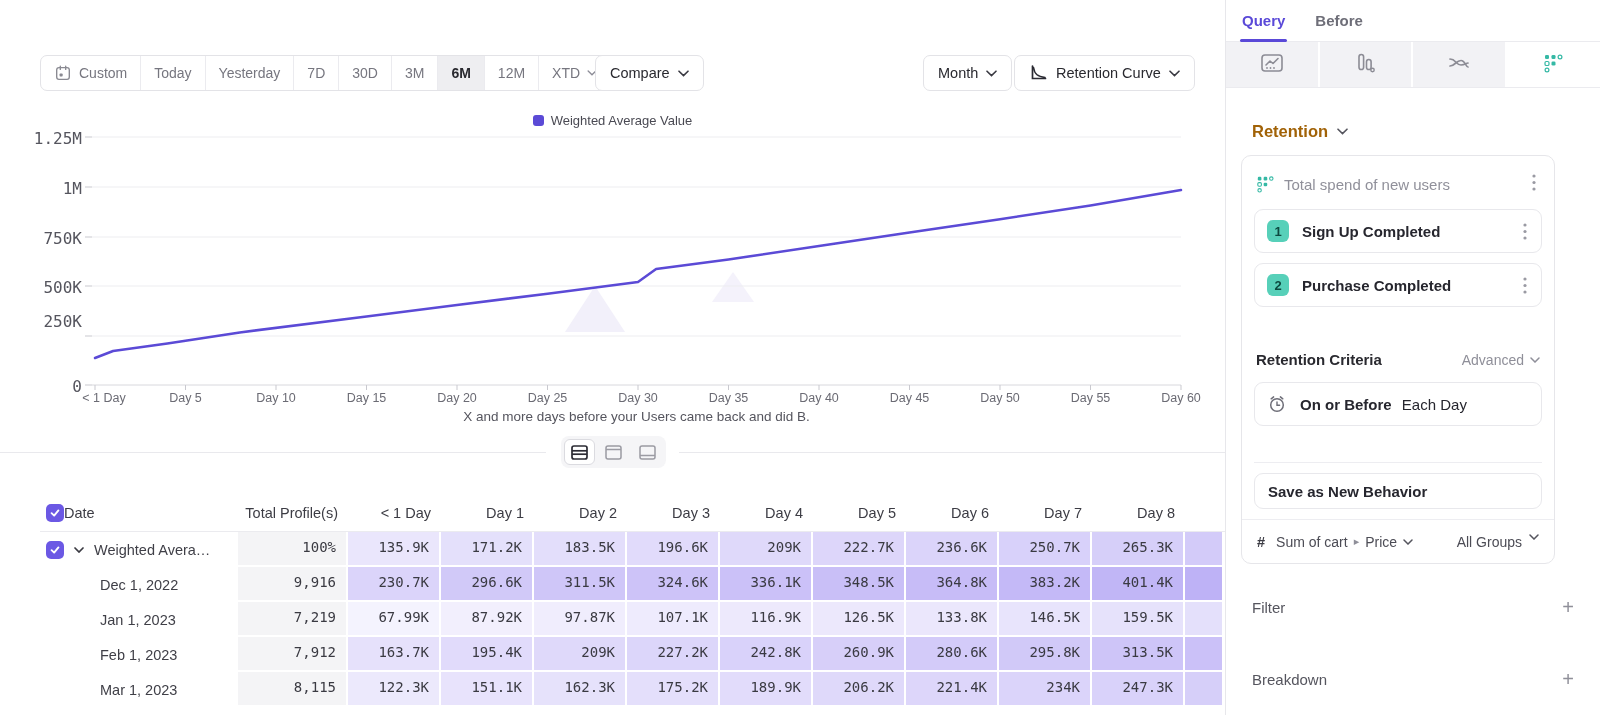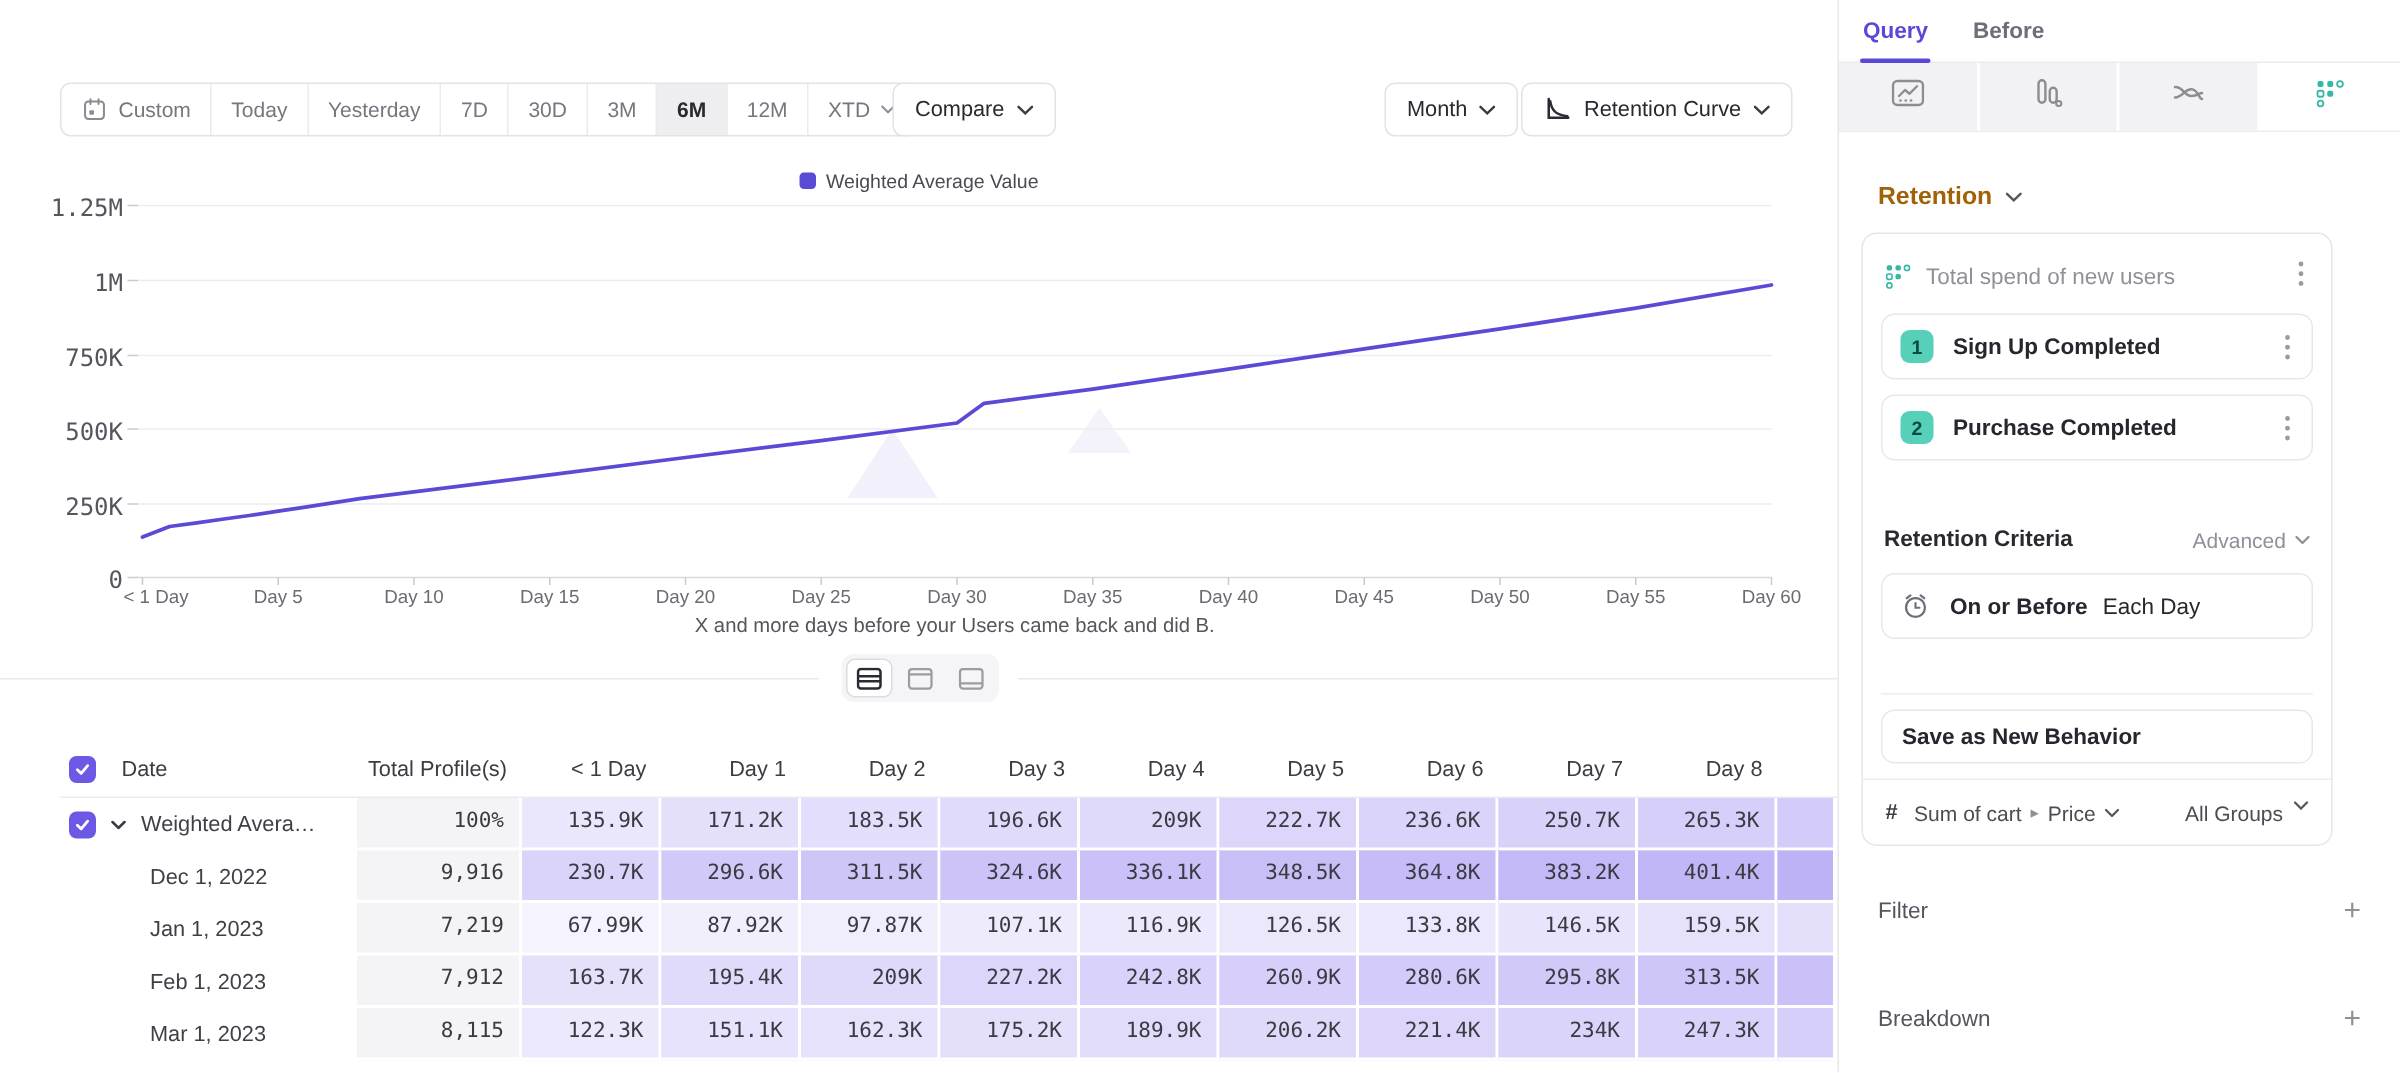--- a/index.html
+++ b/index.html
@@ -36,21 +36,21 @@
   .toggle-group { position:absolute; left:561px; top:436px; height:32px; display:flex;
     align-items:center; gap:3px; background:#f5f5f7; border-radius:8px; padding:3px; }
   .tg-btn { width:31px; height:26px; display:flex; align-items:center; justify-content:center;
     border-radius:6px; cursor:pointer; }
   .tg-btn.active { background:#fff; border:1px solid #dbdbe0; }
 
   
   .tbl { position:absolute; left:40px; top:494px; width:1185px; }
   .trow { display:grid; grid-template-columns:198px 110px repeat(9,93px) 37px; height:35px; }
   .thead { height:38px; align-items:center; border-bottom:1px solid #ebebef; }
-  .h-date { display:flex; align-items:center; gap:17px; padding-left:6px;
+  .h-date { display:flex; align-items:center; padding-left:6px;
     font-size:14.5px; color:#3c3c44; font-weight:500; }
   .h-num { text-align:right; padding-right:10px; font-size:14.5px; color:#3c3c44;
     font-weight:500; line-height:38px; }
   .c-date { display:flex; align-items:center; gap:10px; padding-left:6px;
     font-size:14.5px; color:#3f3f47; }
   .c-date.indent { padding-left:60px; }
   .c-num { text-align:right; padding-right:10px; font-family:"DejaVu Sans Mono", monospace;
     font-size:14px; color:#3a3a42; line-height:31px; border-right:2px solid #fff;
     border-bottom:2px solid #fff; }
   .c-part { border-bottom:2px solid #fff; }
@@ -209,21 +209,21 @@
         <line x1="1000" y1="260" x2="1000" y2="265" stroke="#c9c9cf" stroke-width="1"></line>
         <line x1="1090.5" y1="260" x2="1090.5" y2="265" stroke="#c9c9cf" stroke-width="1"></line>
         <line x1="1181" y1="260" x2="1181" y2="265" stroke="#c9c9cf" stroke-width="1"></line>
         <polyline points="95.0,233.0 113.1,226.0 131.2,223.6 149.3,221.0 167.4,218.5 185.5,215.8 203.6,213.1 221.7,210.3 239.8,207.4 366.5,191.6 457.0,180.0 547.5,168.7 638.0,157.0 656.1,143.9 728.5,134.4 819.0,121.1 909.5,107.6 1000.0,94.3 1090.5,80.4 1181.0,65.0" fill="none" stroke="#5b4ad6" stroke-width="2.5" stroke-linejoin="round" stroke-linecap="round"></polyline>
       </svg>
     <div id="y-labels">
         <div class="ylab" style="top:129px">1.25M</div>
         <div class="ylab" style="top:179px">1M</div>
         <div class="ylab" style="top:229px">750K</div>
         <div class="ylab" style="top:278px">500K</div>
-        <div class="ylab" style="top:328px">250K</div>
+        <div class="ylab" style="top:312px">250K</div>
         <div class="ylab" style="top:377px">0</div>
       </div>
     <div id="x-labels">
         <div class="xlab" style="left:104px">&lt; 1 Day</div>
         <div class="xlab" style="left:185.5px">Day 5</div>
         <div class="xlab" style="left:276px">Day 10</div>
         <div class="xlab" style="left:366.5px">Day 15</div>
         <div class="xlab" style="left:457px">Day 20</div>
         <div class="xlab" style="left:547.5px">Day 25</div>
         <div class="xlab" style="left:638px">Day 30</div>

